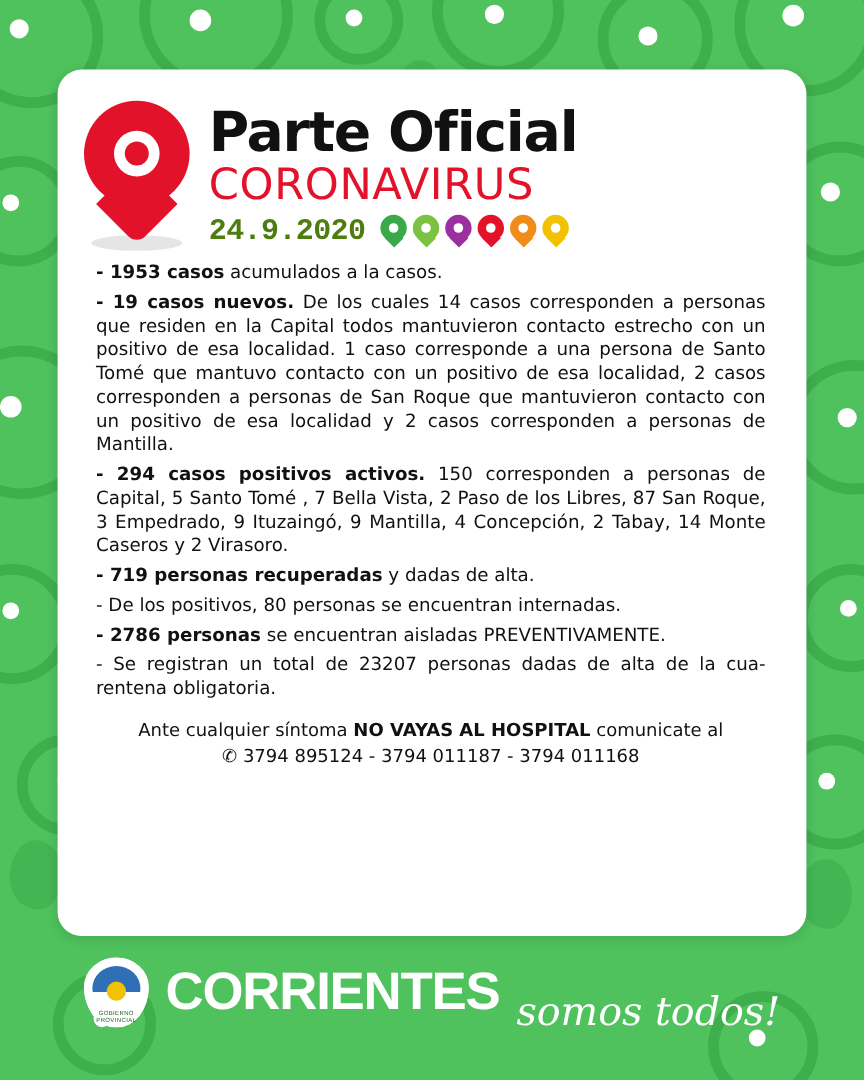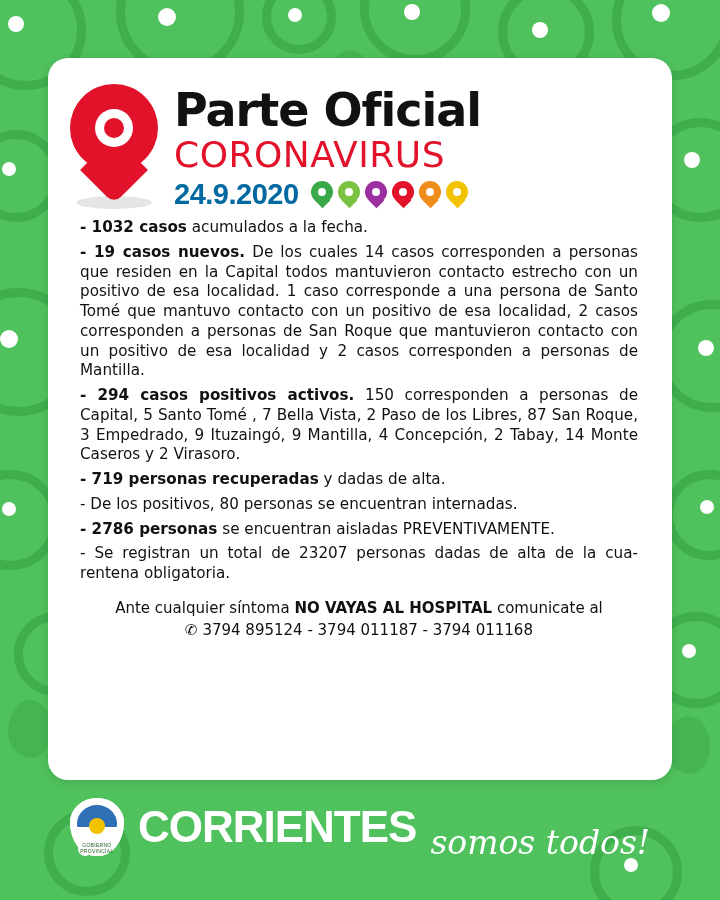--- a/index.html
+++ b/index.html
@@ -134,24 +134,24 @@
     color: #e2122a;
     line-height: 1.05;
     margin-top: 2px;
   }
   .date-row {
     display: flex;
     align-items: center;
     margin-top: 4px;
   }
   .date-text {
-    font-family: Liberation Sans, sans-serif;
-    font-size: 29px;
+    font-family: Liberation Mono, monospace;
+    font-size: 25px;
     font-weight: bold;
-    color: #0369a1;
+    color: #4d7c0f;
     letter-spacing: -0.5px;
   }
   .mini-pins {
     display: flex;
     align-items: flex-end;
     margin-left: 12px;
     gap: 5px;
   }
   .mini-pin {
     width: 22px;
@@ -369,21 +369,21 @@
               <div class="mb" style="background:#f2c200"></div>
               <div class="mh"></div>
           </div>
         </div>
       </div>
     </div>
   </div>
 
   <div class="content">
     <p>
-      <b>- 1032 casos</b><span> acumulados a la fecha.</span>
+      <b>- 1953 casos</b><span> acumulados a la casos.</span>
     </p>
     <p>
       <b>- 19 casos nuevos.</b><span> De los cuales 14 casos corresponden a personas que residen en la Capital todos mantuvieron contacto estrecho con un positivo de esa localidad. 1 caso corresponde a una persona de Santo Tomé que mantuvo contacto con un positivo de esa localidad, 2 casos corresponden a personas de San Roque que mantuvieron contacto con un positivo de esa localidad y 2 casos corresponden a personas de Mantilla.</span>
     </p>
     <p>
       <b>- 294 casos positivos activos.</b><span>  150 corresponden a personas de Capital, 5 Santo Tomé , 7 Bella Vista, 2 Paso de los Libres, 87 San Roque, 3 Empedrado, 9 Ituzaingó, 9 Mantilla, 4 Concepción, 2 Tabay, 14 Monte Caseros y 2 Virasoro.</span>
     </p>
     <p>
       <b>- 719 personas recuperadas</b><span> y dadas de alta.</span>
     </p>

